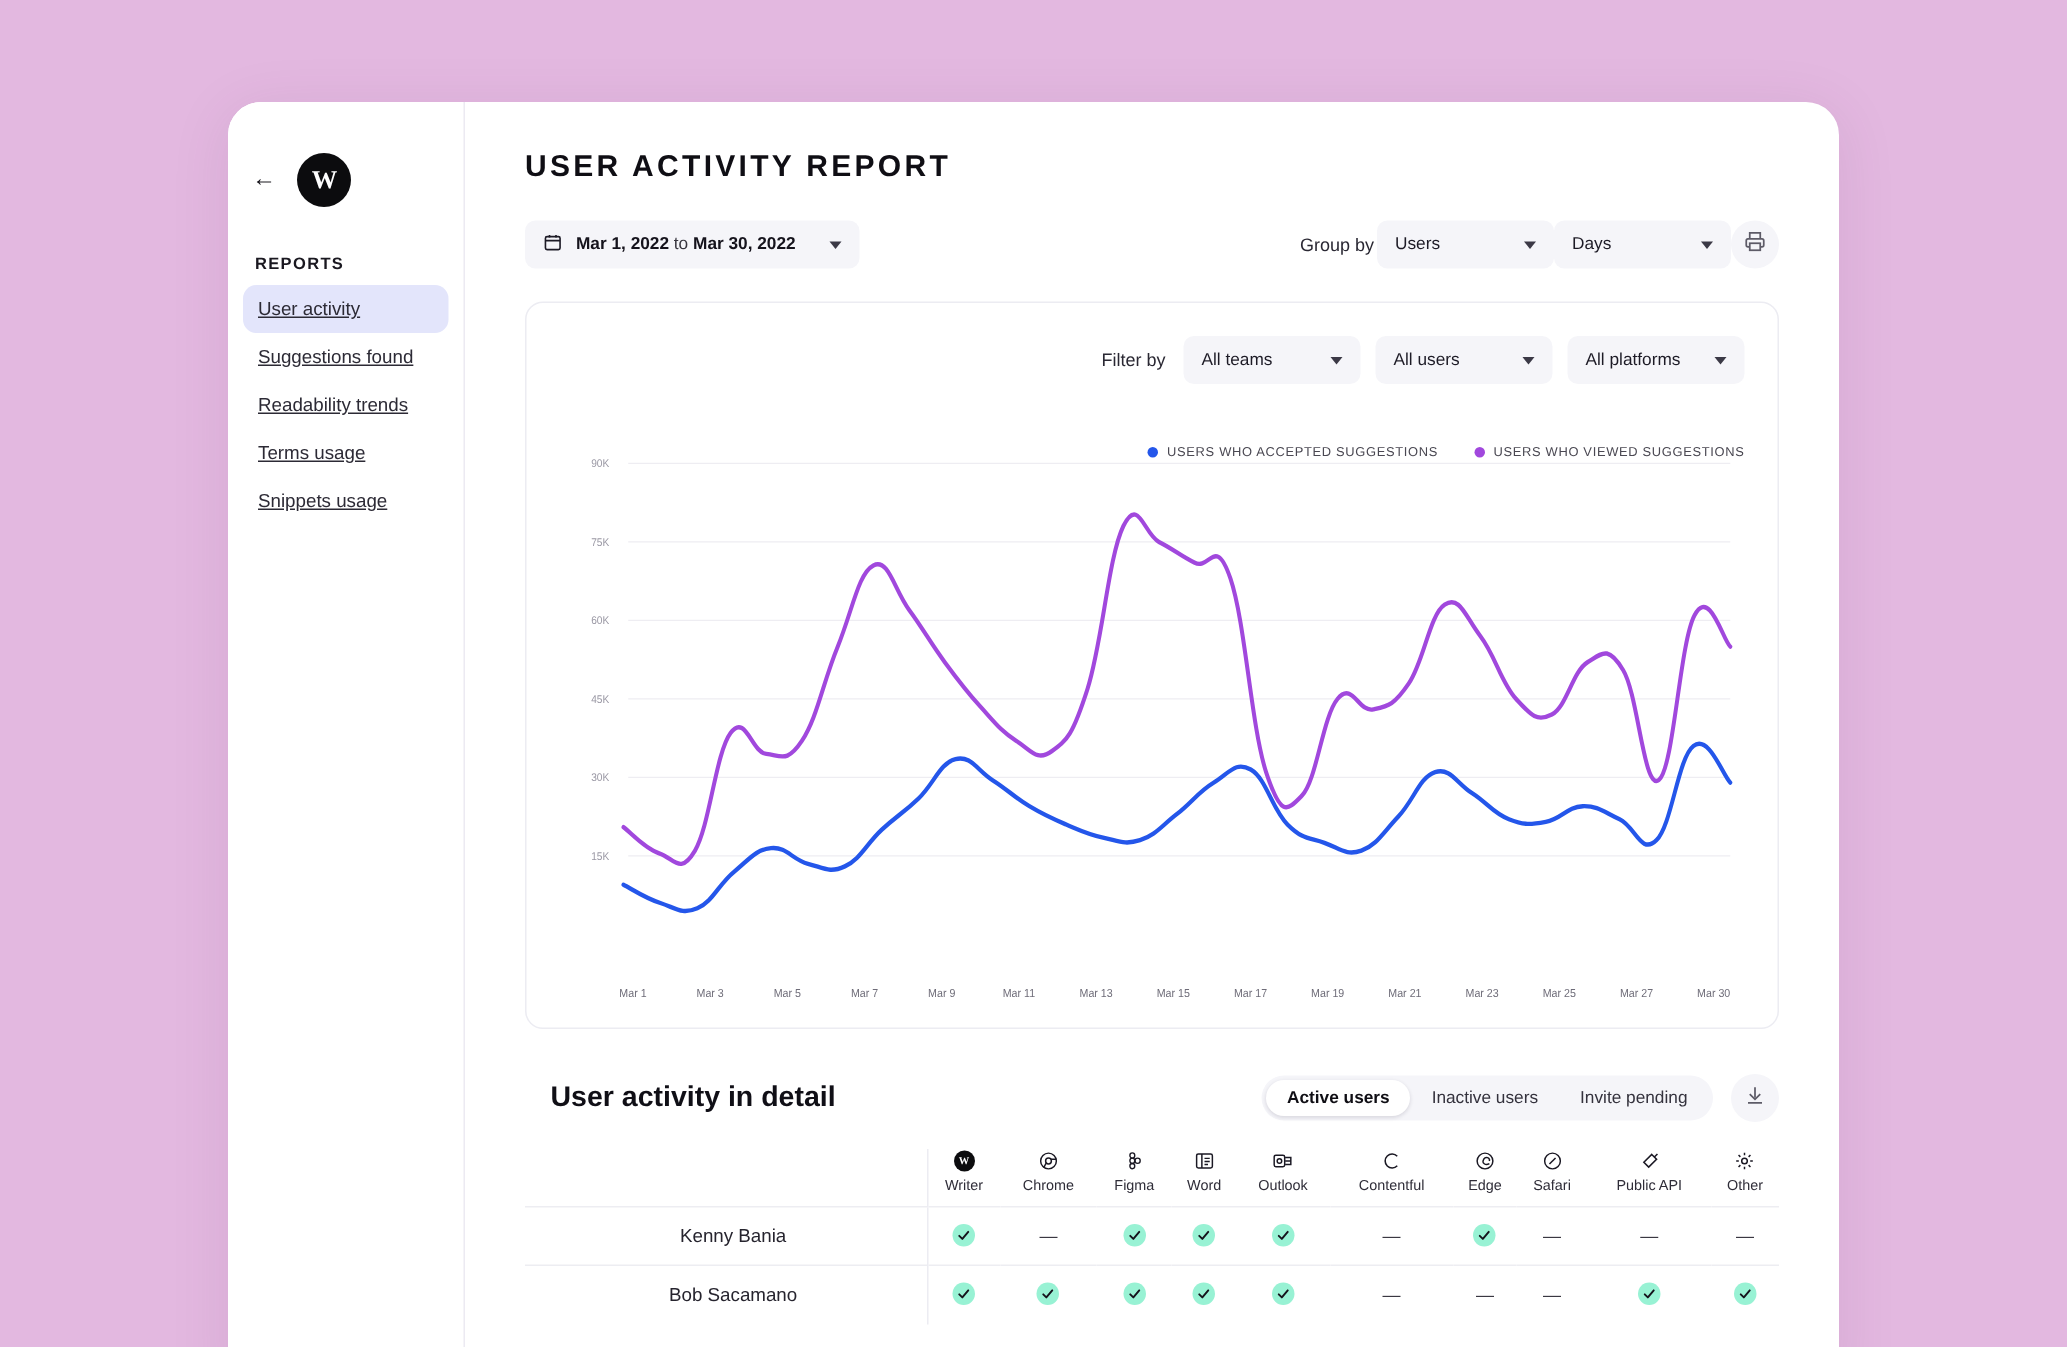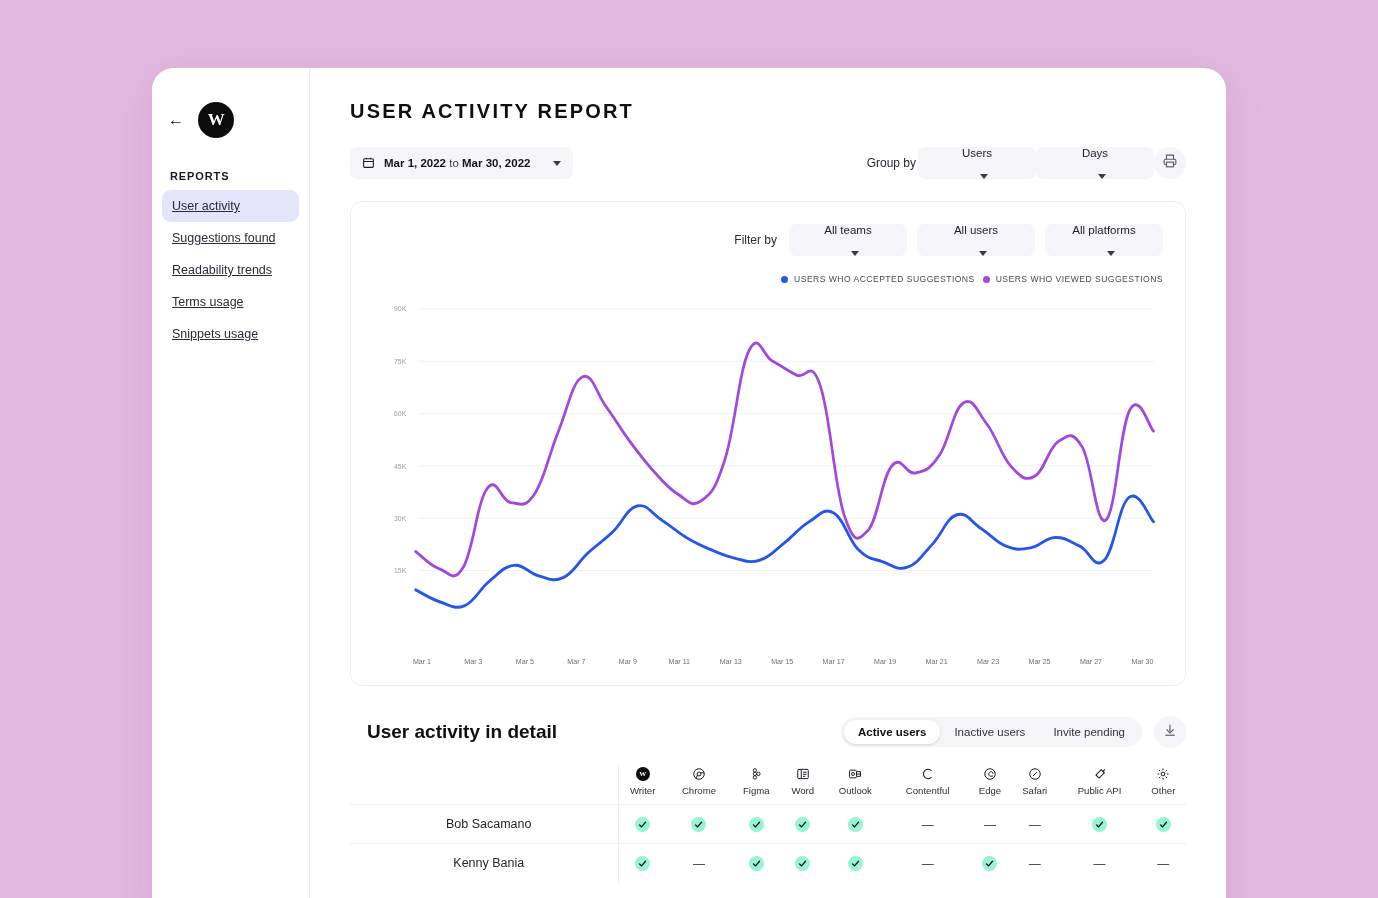--- a/index.html
+++ b/index.html
@@ -107,21 +107,21 @@
     border-right: 4px solid transparent;
     border-top: 5px solid #3b3946;
     margin-left: 14px;
   }
   .toolbar-right {
     margin-left: auto;
     display: flex; align-items: center; gap: 0;
   }
   .groupby-label { font-size: 12px; color: #2a2833; margin-right: 2px; }
   .select-pill {
-    min-width: 118px; justify-content: space-between; flex-direction: column;
+    min-width: 118px; justify-content: space-between;
   }
   .icon-btn {
     width: 32px; height: 32px; border-radius: 50%;
     background: #f5f5f9;
     display: flex; align-items: center; justify-content: center;
     cursor: pointer;
   }
 
   
   .chart-card {
@@ -144,22 +144,22 @@
     width: 0; height: 0;
     border-left: 4px solid transparent;
     border-right: 4px solid transparent;
     border-bottom: 6px solid #1b1924;
   }
   .filters { margin-left: auto; display: flex; align-items: center; gap: 10px; }
   .filter-label { font-size: 12px; color: #2a2833; margin-right: 2px; }
 
   .legend {
     position: absolute;
-    right: 22px; top: 72px;
-    display: flex; gap: 8px; align-items: center;
+    right: 22px; top: 94px;
+    display: flex; gap: 24px; align-items: center;
   }
   .legend-item { display: flex; align-items: center; gap: 6px; }
   .legend-dot { width: 7px; height: 7px; border-radius: 50%; }
   .legend-text {
     font-size: 8.6px; letter-spacing: .45px; color: #4a4852; font-weight: 500;
   }
 
   .plot-wrap { position: absolute; left: 22px; right: 22px; top: 100px; bottom: 12px; }
   svg.plot { width: 100%; height: 100%; display: block; overflow: visible; }
   .ylab { font-size: 8.6px; fill: #9a98a4; font-family: "Liberation Sans", sans-serif; }
@@ -501,90 +501,90 @@
                     <path d="M12 2.5v3M12 18.5v3M2.5 12h3M18.5 12h3M5.2 5.2l2.1 2.1M16.7 16.7l2.1 2.1M18.8 5.2l-2.1 2.1M7.3 16.7l-2.1 2.1"></path>
                   </svg>
                 </span>
                 <span class="col-name">Other</span>
               </div>
             </th>
           </tr>
       </thead>
       <tbody id="tbody">
           <tr>
-            <td class="name-c">Bob Sacamano</td>
-            <td><span class="check">
-                <svg width="9" height="9" viewBox="0 0 24 24" fill="none" stroke="#15131c" stroke-width="3.4" stroke-linecap="round" stroke-linejoin="round">
-                  <polyline points="4,13 9.5,18.5 20,6"></polyline>
-                </svg>
-              </span></td>
-            <td><span class="check">
-                <svg width="9" height="9" viewBox="0 0 24 24" fill="none" stroke="#15131c" stroke-width="3.4" stroke-linecap="round" stroke-linejoin="round">
-                  <polyline points="4,13 9.5,18.5 20,6"></polyline>
-                </svg>
-              </span></td>
-            <td><span class="check">
-                <svg width="9" height="9" viewBox="0 0 24 24" fill="none" stroke="#15131c" stroke-width="3.4" stroke-linecap="round" stroke-linejoin="round">
-                  <polyline points="4,13 9.5,18.5 20,6"></polyline>
-                </svg>
-              </span></td>
-            <td><span class="check">
-                <svg width="9" height="9" viewBox="0 0 24 24" fill="none" stroke="#15131c" stroke-width="3.4" stroke-linecap="round" stroke-linejoin="round">
-                  <polyline points="4,13 9.5,18.5 20,6"></polyline>
-                </svg>
-              </span></td>
-            <td><span class="check">
-                <svg width="9" height="9" viewBox="0 0 24 24" fill="none" stroke="#15131c" stroke-width="3.4" stroke-linecap="round" stroke-linejoin="round">
-                  <polyline points="4,13 9.5,18.5 20,6"></polyline>
-                </svg>
-              </span></td>
-            <td><span class="dash">—</span></td>
-            <td><span class="dash">—</span></td>
-            <td><span class="dash">—</span></td>
-            <td><span class="check">
-                <svg width="9" height="9" viewBox="0 0 24 24" fill="none" stroke="#15131c" stroke-width="3.4" stroke-linecap="round" stroke-linejoin="round">
-                  <polyline points="4,13 9.5,18.5 20,6"></polyline>
-                </svg>
-              </span></td>
-            <td><span class="check">
-                <svg width="9" height="9" viewBox="0 0 24 24" fill="none" stroke="#15131c" stroke-width="3.4" stroke-linecap="round" stroke-linejoin="round">
-                  <polyline points="4,13 9.5,18.5 20,6"></polyline>
-                </svg>
-              </span></td>
+            <td class="name-c">Kenny Bania</td>
+            <td><span class="check">
+                <svg width="9" height="9" viewBox="0 0 24 24" fill="none" stroke="#15131c" stroke-width="3.4" stroke-linecap="round" stroke-linejoin="round">
+                  <polyline points="4,13 9.5,18.5 20,6"></polyline>
+                </svg>
+              </span></td>
+            <td><span class="dash">—</span></td>
+            <td><span class="check">
+                <svg width="9" height="9" viewBox="0 0 24 24" fill="none" stroke="#15131c" stroke-width="3.4" stroke-linecap="round" stroke-linejoin="round">
+                  <polyline points="4,13 9.5,18.5 20,6"></polyline>
+                </svg>
+              </span></td>
+            <td><span class="check">
+                <svg width="9" height="9" viewBox="0 0 24 24" fill="none" stroke="#15131c" stroke-width="3.4" stroke-linecap="round" stroke-linejoin="round">
+                  <polyline points="4,13 9.5,18.5 20,6"></polyline>
+                </svg>
+              </span></td>
+            <td><span class="check">
+                <svg width="9" height="9" viewBox="0 0 24 24" fill="none" stroke="#15131c" stroke-width="3.4" stroke-linecap="round" stroke-linejoin="round">
+                  <polyline points="4,13 9.5,18.5 20,6"></polyline>
+                </svg>
+              </span></td>
+            <td><span class="dash">—</span></td>
+            <td><span class="check">
+                <svg width="9" height="9" viewBox="0 0 24 24" fill="none" stroke="#15131c" stroke-width="3.4" stroke-linecap="round" stroke-linejoin="round">
+                  <polyline points="4,13 9.5,18.5 20,6"></polyline>
+                </svg>
+              </span></td>
+            <td><span class="dash">—</span></td>
+            <td><span class="dash">—</span></td>
+            <td><span class="dash">—</span></td>
           </tr>
           <tr>
-            <td class="name-c">Kenny Bania</td>
-            <td><span class="check">
-                <svg width="9" height="9" viewBox="0 0 24 24" fill="none" stroke="#15131c" stroke-width="3.4" stroke-linecap="round" stroke-linejoin="round">
-                  <polyline points="4,13 9.5,18.5 20,6"></polyline>
-                </svg>
-              </span></td>
-            <td><span class="dash">—</span></td>
-            <td><span class="check">
-                <svg width="9" height="9" viewBox="0 0 24 24" fill="none" stroke="#15131c" stroke-width="3.4" stroke-linecap="round" stroke-linejoin="round">
-                  <polyline points="4,13 9.5,18.5 20,6"></polyline>
-                </svg>
-              </span></td>
-            <td><span class="check">
-                <svg width="9" height="9" viewBox="0 0 24 24" fill="none" stroke="#15131c" stroke-width="3.4" stroke-linecap="round" stroke-linejoin="round">
-                  <polyline points="4,13 9.5,18.5 20,6"></polyline>
-                </svg>
-              </span></td>
-            <td><span class="check">
-                <svg width="9" height="9" viewBox="0 0 24 24" fill="none" stroke="#15131c" stroke-width="3.4" stroke-linecap="round" stroke-linejoin="round">
-                  <polyline points="4,13 9.5,18.5 20,6"></polyline>
-                </svg>
-              </span></td>
-            <td><span class="dash">—</span></td>
-            <td><span class="check">
-                <svg width="9" height="9" viewBox="0 0 24 24" fill="none" stroke="#15131c" stroke-width="3.4" stroke-linecap="round" stroke-linejoin="round">
-                  <polyline points="4,13 9.5,18.5 20,6"></polyline>
-                </svg>
-              </span></td>
-            <td><span class="dash">—</span></td>
-            <td><span class="dash">—</span></td>
-            <td><span class="dash">—</span></td>
+            <td class="name-c">Bob Sacamano</td>
+            <td><span class="check">
+                <svg width="9" height="9" viewBox="0 0 24 24" fill="none" stroke="#15131c" stroke-width="3.4" stroke-linecap="round" stroke-linejoin="round">
+                  <polyline points="4,13 9.5,18.5 20,6"></polyline>
+                </svg>
+              </span></td>
+            <td><span class="check">
+                <svg width="9" height="9" viewBox="0 0 24 24" fill="none" stroke="#15131c" stroke-width="3.4" stroke-linecap="round" stroke-linejoin="round">
+                  <polyline points="4,13 9.5,18.5 20,6"></polyline>
+                </svg>
+              </span></td>
+            <td><span class="check">
+                <svg width="9" height="9" viewBox="0 0 24 24" fill="none" stroke="#15131c" stroke-width="3.4" stroke-linecap="round" stroke-linejoin="round">
+                  <polyline points="4,13 9.5,18.5 20,6"></polyline>
+                </svg>
+              </span></td>
+            <td><span class="check">
+                <svg width="9" height="9" viewBox="0 0 24 24" fill="none" stroke="#15131c" stroke-width="3.4" stroke-linecap="round" stroke-linejoin="round">
+                  <polyline points="4,13 9.5,18.5 20,6"></polyline>
+                </svg>
+              </span></td>
+            <td><span class="check">
+                <svg width="9" height="9" viewBox="0 0 24 24" fill="none" stroke="#15131c" stroke-width="3.4" stroke-linecap="round" stroke-linejoin="round">
+                  <polyline points="4,13 9.5,18.5 20,6"></polyline>
+                </svg>
+              </span></td>
+            <td><span class="dash">—</span></td>
+            <td><span class="dash">—</span></td>
+            <td><span class="dash">—</span></td>
+            <td><span class="check">
+                <svg width="9" height="9" viewBox="0 0 24 24" fill="none" stroke="#15131c" stroke-width="3.4" stroke-linecap="round" stroke-linejoin="round">
+                  <polyline points="4,13 9.5,18.5 20,6"></polyline>
+                </svg>
+              </span></td>
+            <td><span class="check">
+                <svg width="9" height="9" viewBox="0 0 24 24" fill="none" stroke="#15131c" stroke-width="3.4" stroke-linecap="round" stroke-linejoin="round">
+                  <polyline points="4,13 9.5,18.5 20,6"></polyline>
+                </svg>
+              </span></td>
           </tr>
         </tbody>
     </table>
 
   </main>
 </div>
 
 </body></html>

